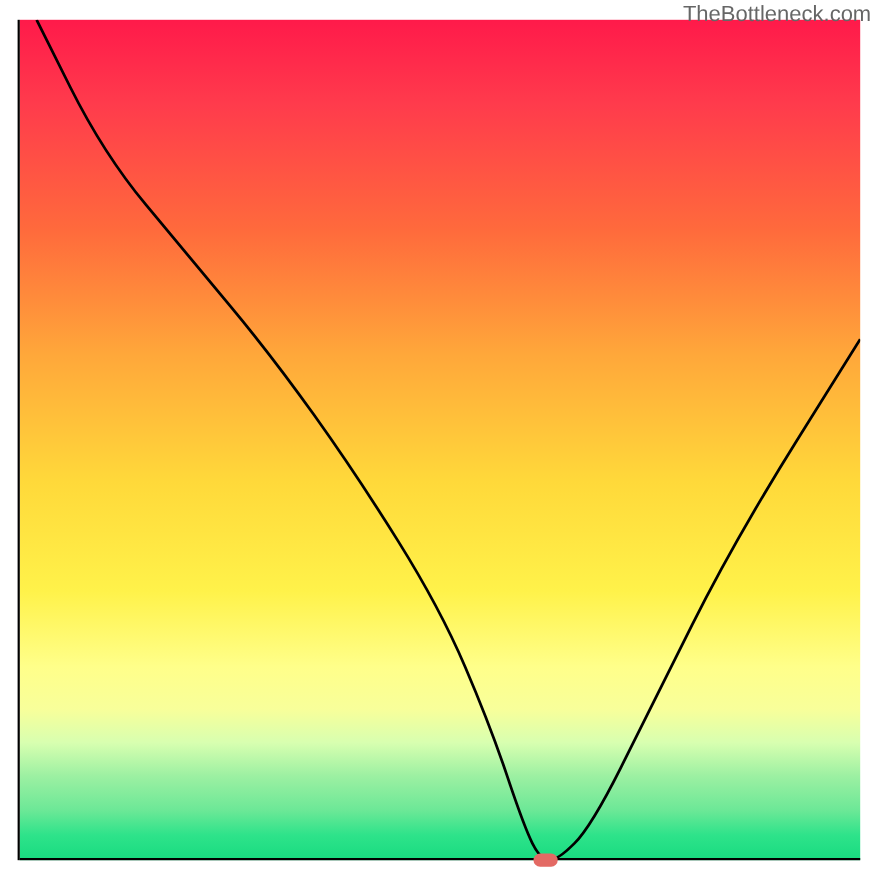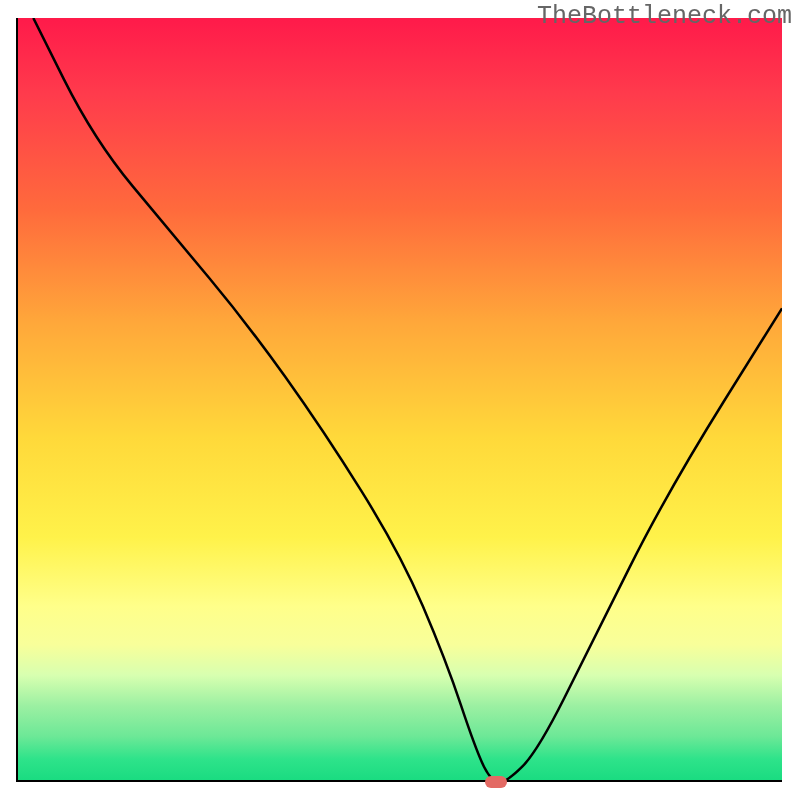--- a/index.html
+++ b/index.html
@@ -50,22 +50,22 @@
     left: 18px;
     top: 780px;
     width: 764px;
     height: 2px;
     background: #000;
   }
   .watermark {
     position: absolute;
     top: 2px;
     right: 8px;
-    font-family: Liberation Mono, monospace;
-    font-size: 25px;
+    font-family: Liberation Sans, sans-serif;
+    font-size: 20px;
     color: #666;
     font-weight: 500;
   }
   .curve-svg {
     position: absolute;
     left: 18px;
     top: 18px;
     width: 764px;
     height: 764px;
   }

